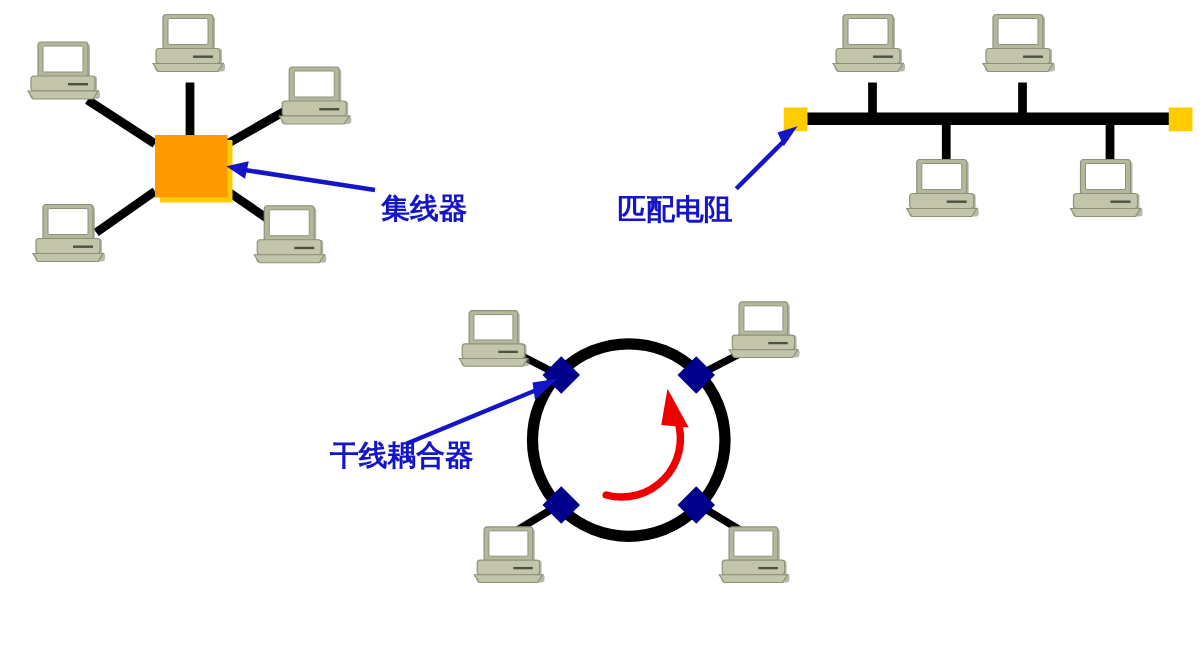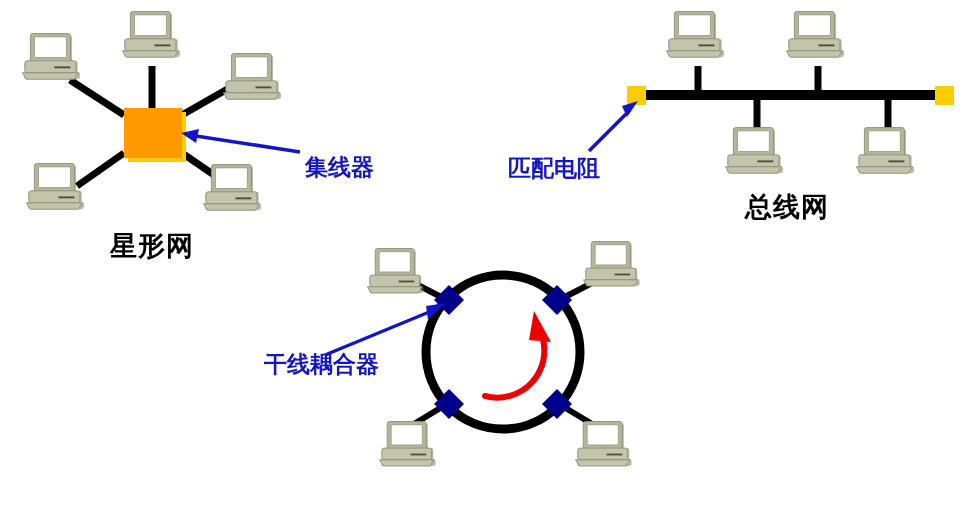--- a/index.html
+++ b/index.html
@@ -187,22 +187,20 @@
 
       <g>
         <line x1="325" y1="355" x2="434" y2="310" stroke="#1515c8" stroke-width="3.4"></line>
         <path d="M 446 303 L 428 320 L 426 306 Z" fill="#1515c8"></path>
       </g>
     </g>
   </svg>
 
   <div class="label annotation-text" style="left:305px; top:156px;">集线器</div>
 
-  <div class="label topology-title" style="left:110px; top:232px;">星形网</div>
-
-  <div class="label annotation-text" style="left:508px; top:157px;text-align:center;">匹配电阻</div>
-
-  <div class="label topology-title" style="left:745px; top:193px;">总线网</div>
+
+  <div class="label annotation-text" style="left:494px; top:157px;text-align:center;">匹配电阻</div>
+
 
   <div class="label annotation-text" style="left:264px; top:355px;font-family:Liberation Mono, monospace;">干线耦合器</div>
 
 
 </div>
 
 </body></html>

